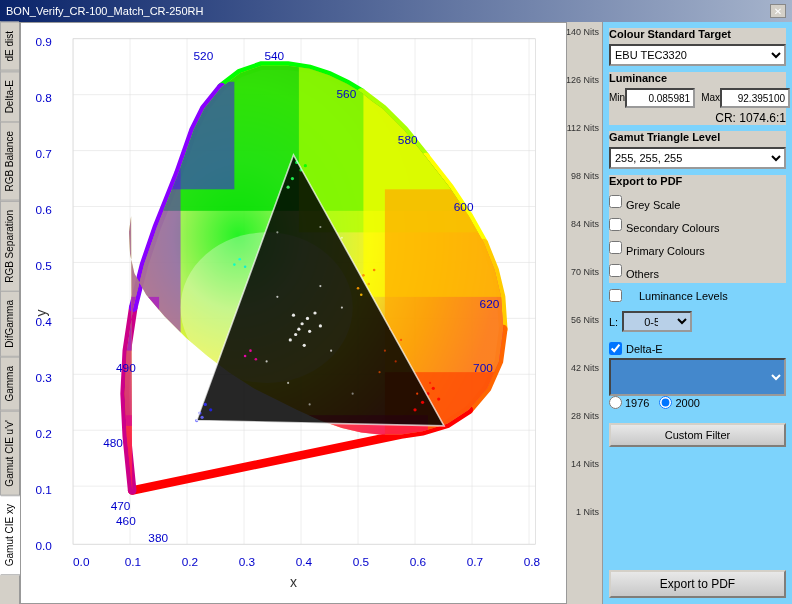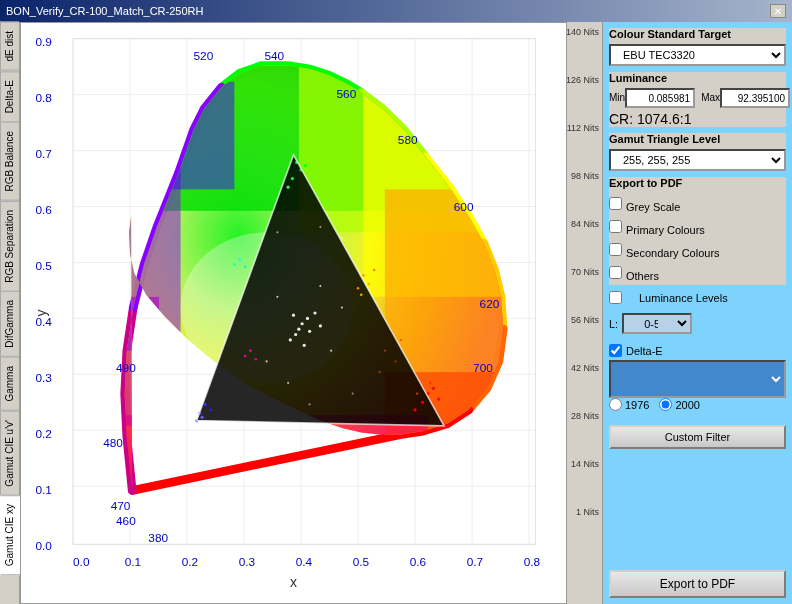--- a/index.html
+++ b/index.html
@@ -93,21 +93,21 @@
       font-size: 11px;
       font-weight: bold;
       margin-bottom: 4px;
     }
     .dropdown-select {
       width: 100%;
       height: 22px;
       background: white;
       border: 2px inset #999;
       font-size: 11px;
-      padding: 1px 8px;
+      padding: 1px 0;
     }
     .luminance-row {
       display: flex;
       align-items: center;
       gap: 6px;
       margin-bottom: 3px;
     }
     .lum-col {
       display: flex;
       flex-direction: row;
@@ -121,23 +121,24 @@
     .lum-input {
       width: 70px;
       height: 20px;
       background: white;
       border: 2px inset #999;
       font-size: 10px;
       padding: 1px 3px;
       text-align: right;
     }
     .cr-text {
-      font-size: 14px;
+      font-size: 12px;
       color: #000;
       margin-top: 2px;
+      text-align: right;
     }
     .checkbox-row {
       display: flex;
       align-items: center;
       gap: 4px;
       margin-bottom: 3px;
     }
     .checkbox-row input[type=checkbox] {
       margin: 0;
     }
@@ -556,25 +557,25 @@
     </div>
 
     <div class="panel-section">
       <div class="panel-group-title">Export to PDF</div>
       <div class="checkbox-row">
         <input type="checkbox" style="">
         <label>Grey Scale</label>
       </div>
       <div class="checkbox-row">
         <input type="checkbox" style="">
-        <label>Primary Colours</label>
+        <label>Secondary Colours</label>
       </div>
       <div class="checkbox-row">
         <input type="checkbox" style="">
-        <label>Secondary Colours</label>
+        <label>Primary Colours</label>
       </div>
       <div class="checkbox-row">
         <input type="checkbox" style="">
         <label>Others</label>
       </div>
     </div>
 
     <div class="lum-levels-row">
       <input type="checkbox" style="">
       <label>Luminance Levels</label>

